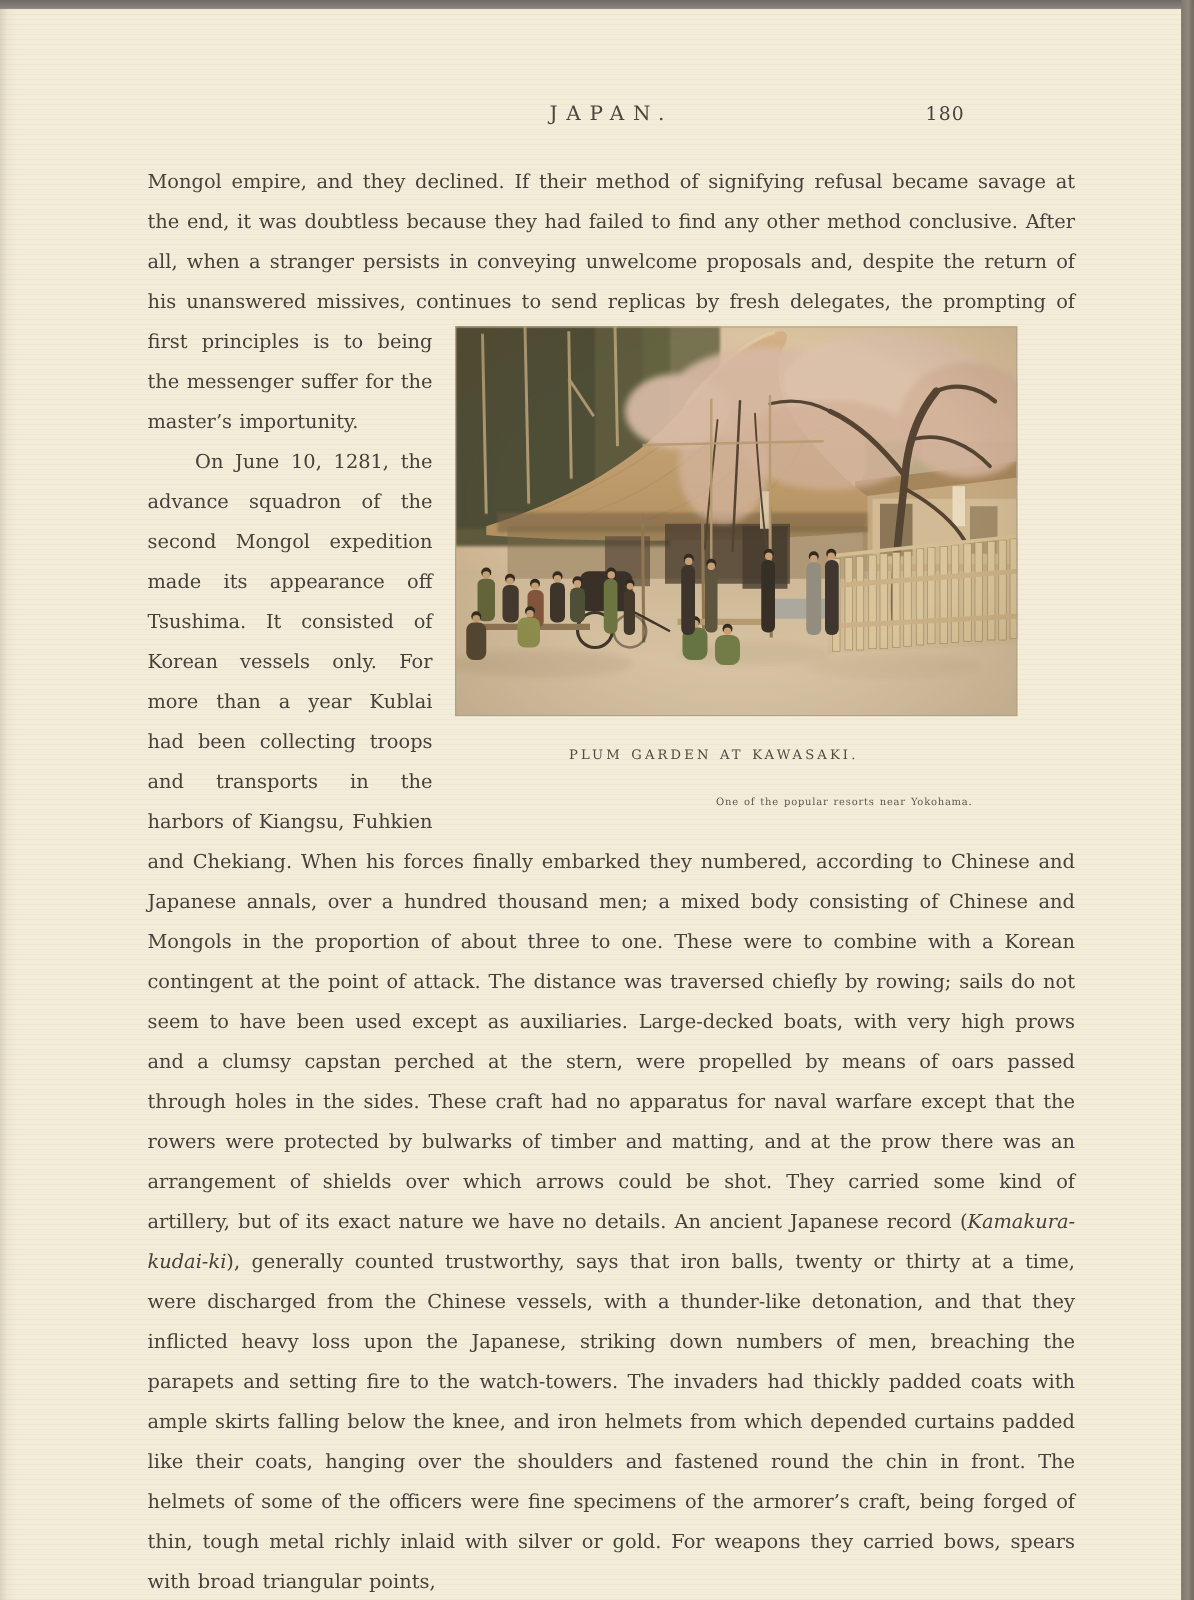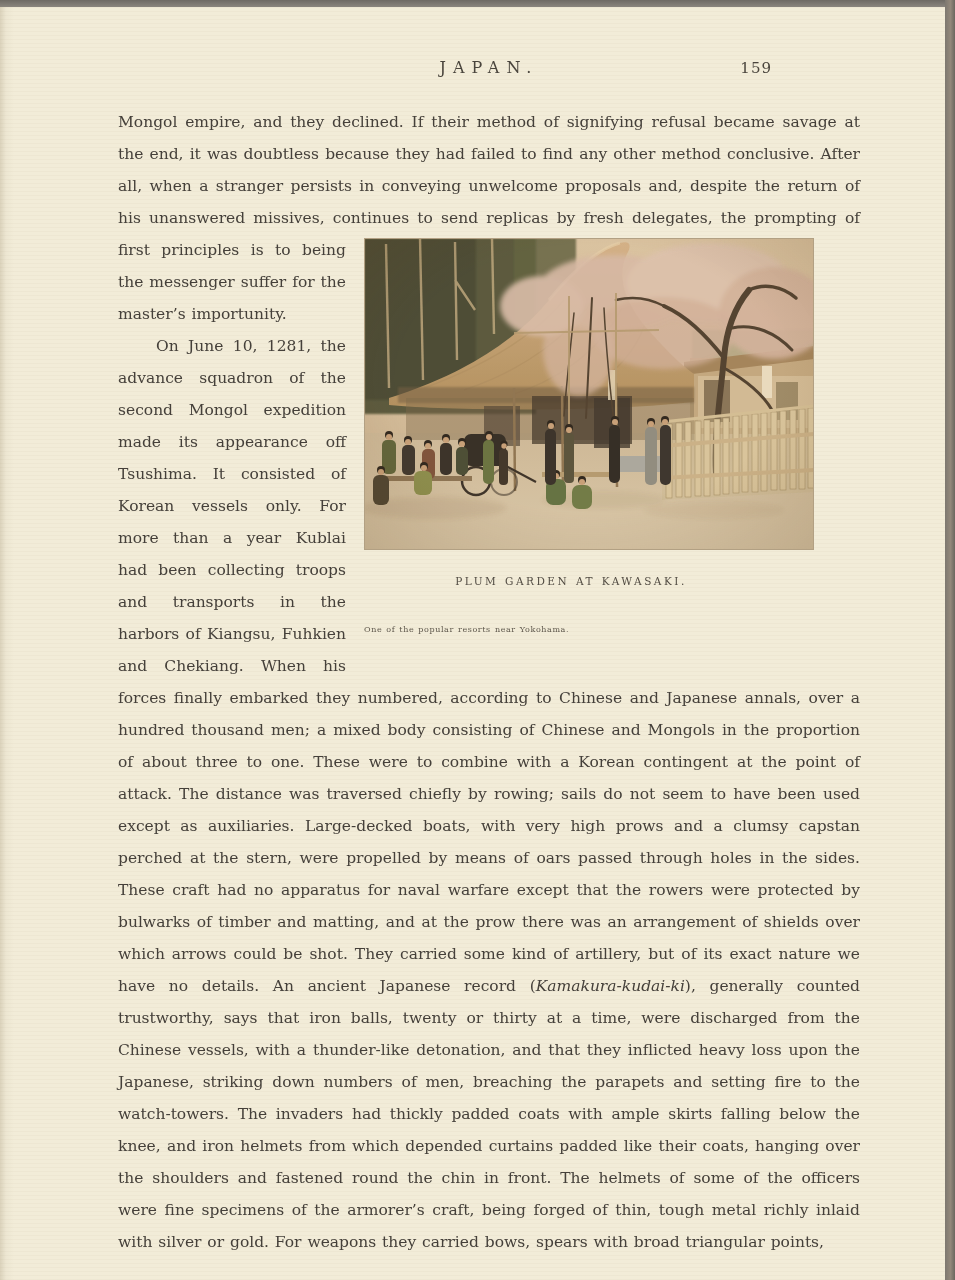--- a/index.html
+++ b/index.html
@@ -21,21 +21,21 @@
   .scan-edge-top {
     position: absolute; top: 0; left: 0; width: 955px; height: 7px;
     background: linear-gradient(180deg, #6e6a64, #8a857e);
   }
   .scan-edge-right {
     position: absolute; top: 0; right: 0; width: 10px; height: 1280px;
     background: linear-gradient(90deg, #7d7870, #93887b 55%, #6c675f);
   }
   .content {
     position: relative;
-    padding: 51px 85px 0 118px;
+    padding: 74px 85px 0 118px;
     color: #45403a;
   }
   .running-head { position: relative; height: 24px; }
   .head-title {
     position: absolute; left: 50%; transform: translateX(-50%);
     font-size: 16px; letter-spacing: 7px; color: #4a453d;
   }
   .head-pagenum {
     position: absolute; right: 88px; top: 1px;
     font-size: 15px; letter-spacing: 1px; color: #4a453d;
@@ -62,37 +62,37 @@
     display: block;
     margin-top: 15px;
     text-align: center;
     font-size: 10.5px;
     letter-spacing: 2.5px;
     color: #514b42;
     text-indent: 0;
   }
   .fig-subcaption {
     display: block;
-    margin-top: 17px;
-    text-align: left;
+    margin-top: 6px;
+    text-align: right;
     font-size: 8px;
     letter-spacing: 0.6px;
     color: #5d564b;
     text-indent: 0;
   }
 </style>
 </head>
 <body>
 
 <div class="page">
   <div class="content">
 
     <div class="running-head">
       <span class="head-title">JAPAN.</span>
-      <span class="head-pagenum">159</span>
+      <span class="head-pagenum">180</span>
     </div>
 
     <div class="bodytext">
       <p class="opening"><span>Mongol empire, and they declined.  If their method of signifying refusal became savage at the end, it was doubtless because they had failed to find any other method conclusive.  After all, when a stranger persists in conveying unwelcome proposals and, despite the return of his unanswered missives, continues to send replicas by fresh delegates, the prompting of first </span><span class="fig">
             <svg width="450" height="312" viewBox="0 0 450 312" xmlns="http://www.w3.org/2000/svg" role="img">
           <defs>
             <linearGradient id="gSky" x1="0" y1="0" x2="0" y2="1">
                   <stop offset="0" stop-color="#dcc6a4"></stop>
                   <stop offset="1" stop-color="#cdb694"></stop>
                 </linearGradient>

